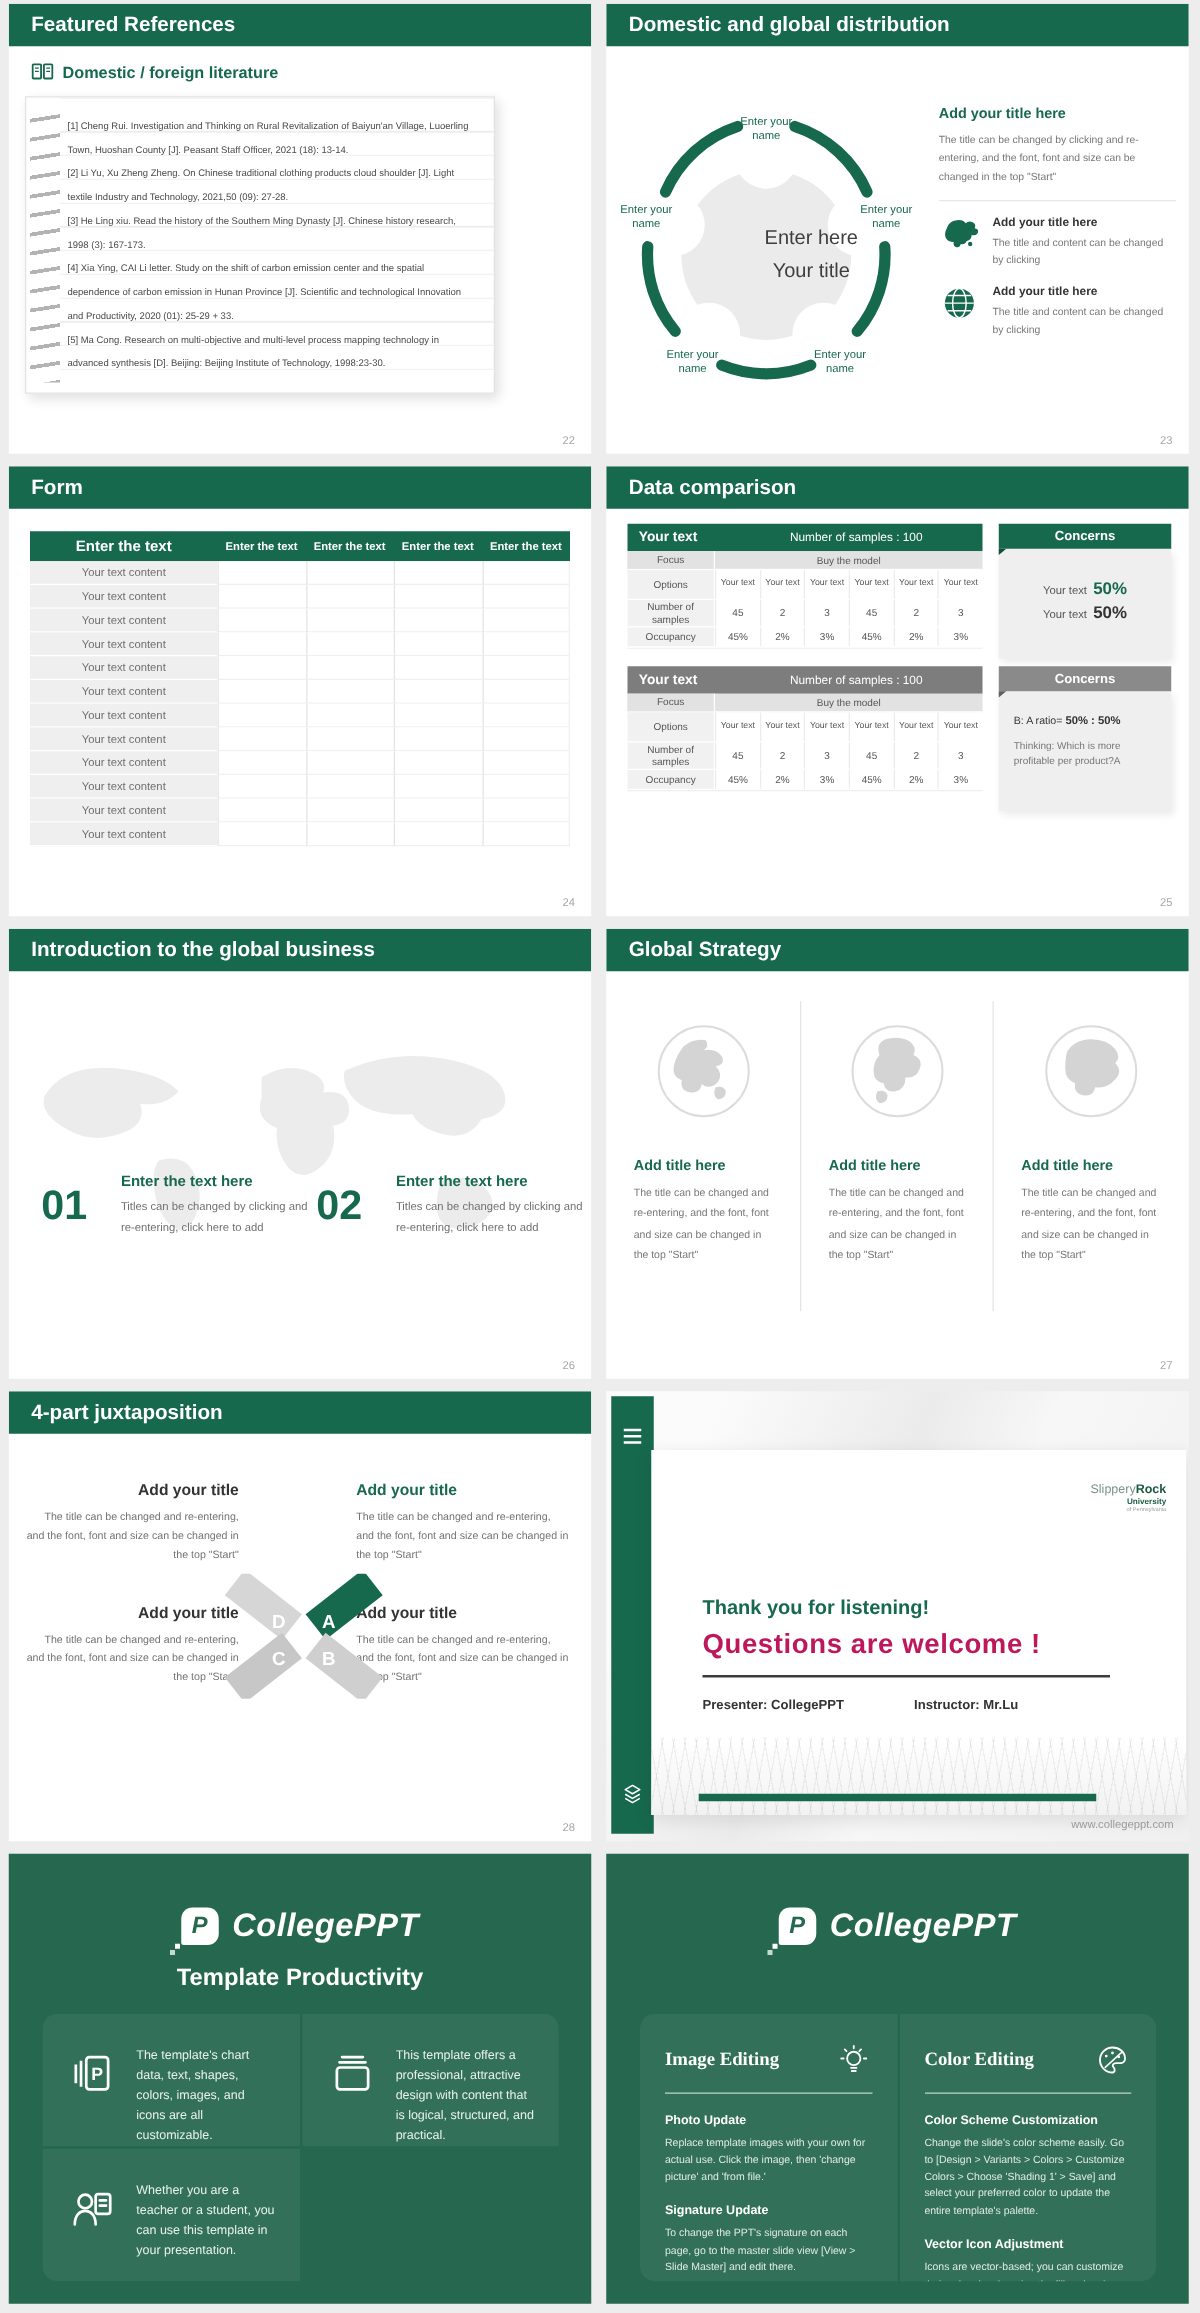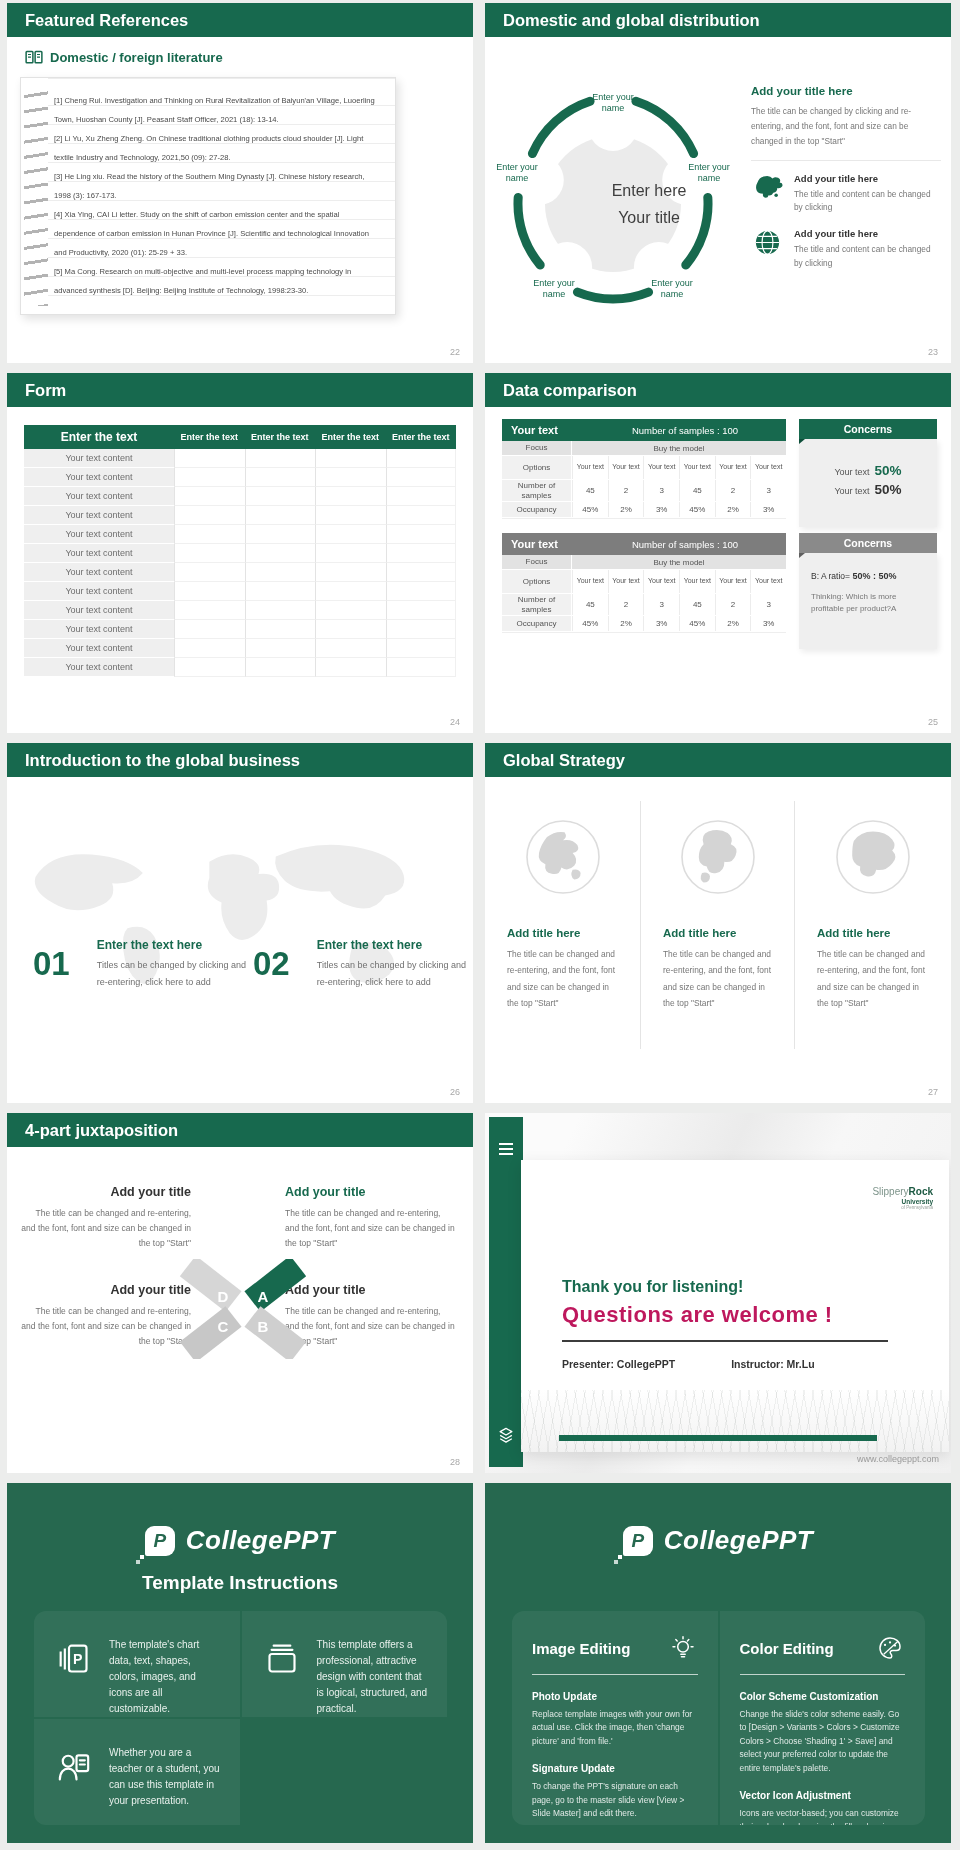--- a/index.html
+++ b/index.html
@@ -131,21 +131,21 @@
   .brand-icon{position:relative;width:30px;height:30px;background:#fff;border-radius:9px 9px 9px 2px;color:var(--panel);font-weight:bold;font-style:italic;font-size:19px;display:flex;align-items:center;justify-content:center;}
   .brand-icon::after{content:'';position:absolute;left:-5px;bottom:-3px;width:4px;height:4px;background:#fff;box-shadow:-4px 5px 0 0 rgba(255,255,255,.75);}
   .brand-name{color:#fff;font-size:26px;font-weight:bold;font-style:italic;letter-spacing:.5px;}
   .panel-h{color:#fff;text-align:center;font-size:19px;font-weight:bold;margin:16px 0 0;}
   .cards{position:absolute;left:27px;right:26px;top:128px;bottom:18px;border-radius:12px;overflow:hidden;display:grid;grid-template-columns:1fr 1fr;grid-template-rows:1fr 1fr;gap:2px;}
   .card{background:rgba(255,255,255,.06);padding:26px 18px 0 20px;display:flex;gap:15px;}
   .card svg{flex:none;margin-top:2px;}
   .card p{color:#e9f1ed;font-size:10px;line-height:1.6;margin:0;}
   .tcards{position:absolute;left:27px;right:26px;top:128px;bottom:18px;border-radius:12px;overflow:hidden;display:grid;grid-template-columns:1fr 1fr;gap:2px;}
   .tcard{background:rgba(255,255,255,.06);padding:22px 20px 0;}
-  .tc-head{display:flex;justify-content:space-between;align-items:center;color:#fff;}
+  .tc-head{display:flex;justify-content:space-between;align-items:center;color:#fff;font-family:Liberation Serif, serif;}
   .tc-title{font-size:15px;font-weight:bold;margin:0;}
   .tc-hr{border:none;border-top:1px solid rgba(255,255,255,.7);margin:11px 0 16px;}
   .tc-block h4{color:#fff;font-size:10px;margin:0 0 6px;}
   .tc-block p{color:rgba(255,255,255,.85);font-size:8.4px;line-height:1.6;margin:0 0 15px;}
 </style>
 </head>
 <body>
 
 <div class="page">
 
@@ -586,21 +586,21 @@
     </div>
     <div class="ty-bar"></div>
     <div class="ty-web">www.collegeppt.com</div>
   </div>
 
   <div class="slide panel">
     <div class="brand">
       <div class="brand-icon">P</div>
       <div class="brand-name">CollegePPT</div>
     </div>
-    <p class="panel-h">Template Instructions</p>
+    <p class="panel-h">Template Productivity</p>
     <div class="cards">
       <div class="card">
         <svg width="40" height="40" viewBox="0 0 48 48">
           <g fill="none" stroke="#fff" stroke-width="2.6">
             <rect x="18" y="8" width="21" height="31" rx="3"></rect>
             <path d="M13 11.5 v25"></path>
               <path d="M8 15 v18"></path>
           </g>
           <text x="28.5" y="30" font-size="17" font-weight="bold" fill="#fff" text-anchor="middle" font-family="Liberation Sans, sans-serif">P</text>
         </svg>

